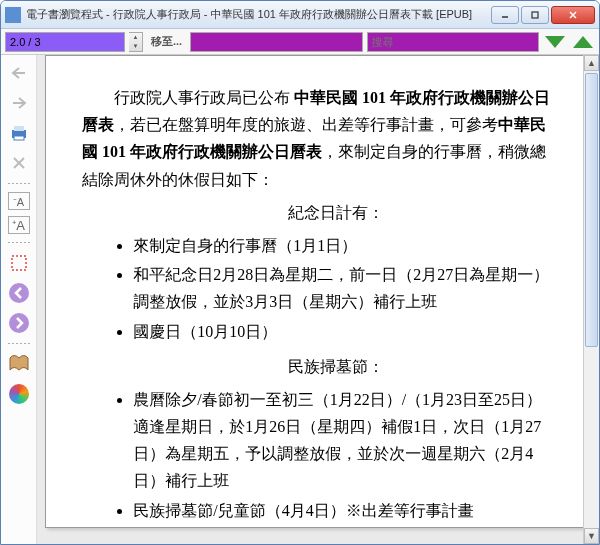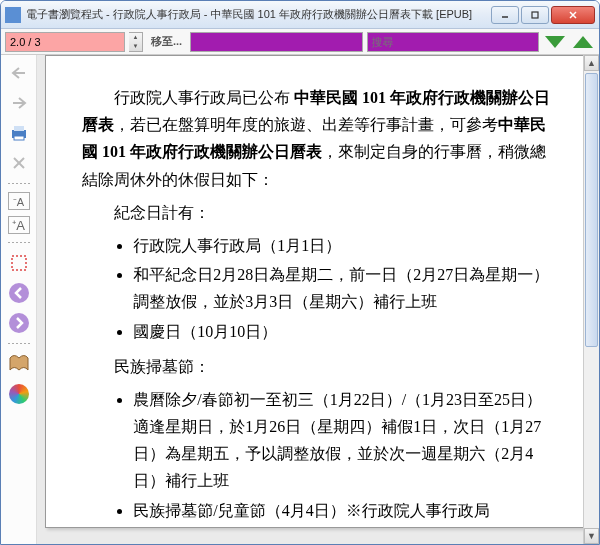--- a/index.html
+++ b/index.html
@@ -70,21 +70,21 @@
       align-items: center;
       padding: 0 4px;
       gap: 4px;
     }
     .page-input {
       width: 120px;
       height: 20px;
       border: 1px solid #aaa;
       font-size: 11px;
       padding: 4px 4px;
-      background: #fca5a5;
+      background: #8b5cf6;
     }
     .spinner {
       width: 14px;
       height: 20px;
       border: 1px solid #aaa;
       border-left: none;
       display: flex;
       flex-direction: column;
       background: linear-gradient(#f5f5f5,#ddd);
     }
@@ -164,20 +164,21 @@
       color: #000;
     }
     .doc-text p.intro {
       text-indent: 2em;
       margin-bottom: 6px;
     }
     .doc-text .bold { font-weight: bold; }
     .doc-text p.sect {
       text-indent: 2em;
       margin-top: 4px;
+      text-align: center;
     }
     .doc-text ul {
       list-style: disc;
       margin: 6px 0 8px 3.2em;
       padding: 0;
     }
     .doc-text ul li {
       margin-bottom: 2px;
     }
     .scrollbar-v {
@@ -294,28 +295,28 @@
     </div>
 
     <div class="doc-wrap">
       <div class="doc-page">
         <div class="doc-text">
           <p class="intro">
             <span class="text-frag">行政院人事行政局已公布 </span><span class="bold text-frag">中華民國 101 年政府行政機關辦公日曆表</span><span class="text-frag">，若已在盤算明年度的旅遊、出差等行事計畫，可參考</span><span class="bold text-frag">中華民國 101 年政府行政機關辦公日曆表</span><span class="text-frag">，來制定自身的行事曆，稍微總結除周休外的休假日如下：</span>
           </p>
           <p class="sect">紀念日計有：</p>
           <ul>
-            <li>行政院人事行政局（1月1日）</li>
+            <li>來制定自身的行事曆（1月1日）</li>
             <li>和平紀念日2月28日為星期二，前一日（2月27日為星期一）調整放假，並於3月3日（星期六）補行上班</li>
             <li>國慶日（10月10日）</li>
           </ul>
           <p class="sect">民族掃墓節：</p>
           <ul>
             <li>農曆除夕/春節初一至初三（1月22日）/（1月23日至25日）適逢星期日，於1月26日（星期四）補假1日，次日（1月27日）為星期五，予以調整放假，並於次一週星期六（2月4日）補行上班</li>
-            <li>民族掃墓節/兒童節（4月4日）※行政院人事行政局</li>
+            <li>民族掃墓節/兒童節（4月4日）※出差等行事計畫</li>
           </ul>
         </div>
       </div>
       <div class="scrollbar-v">
         <div class="sb-btn-v">▲</div>
         <div class="sb-track">
             <div class="sb-thumb"></div>
           </div>
         <div class="sb-btn-v">▼</div>
       </div>

